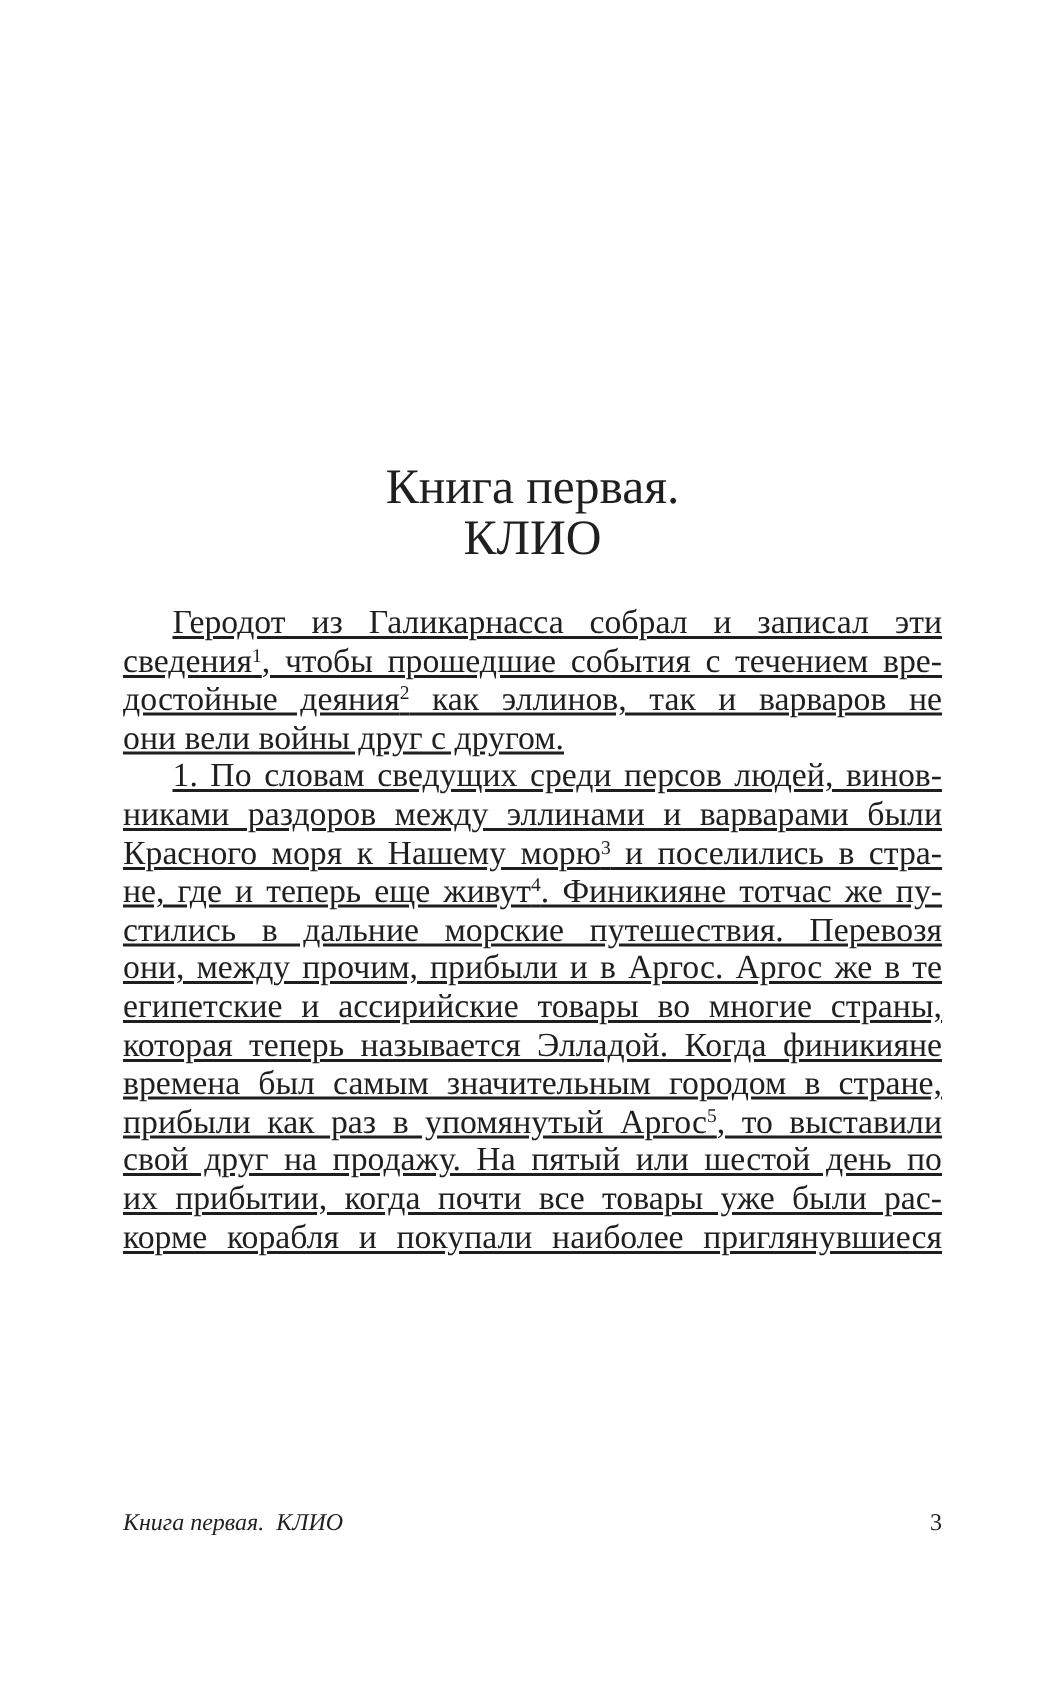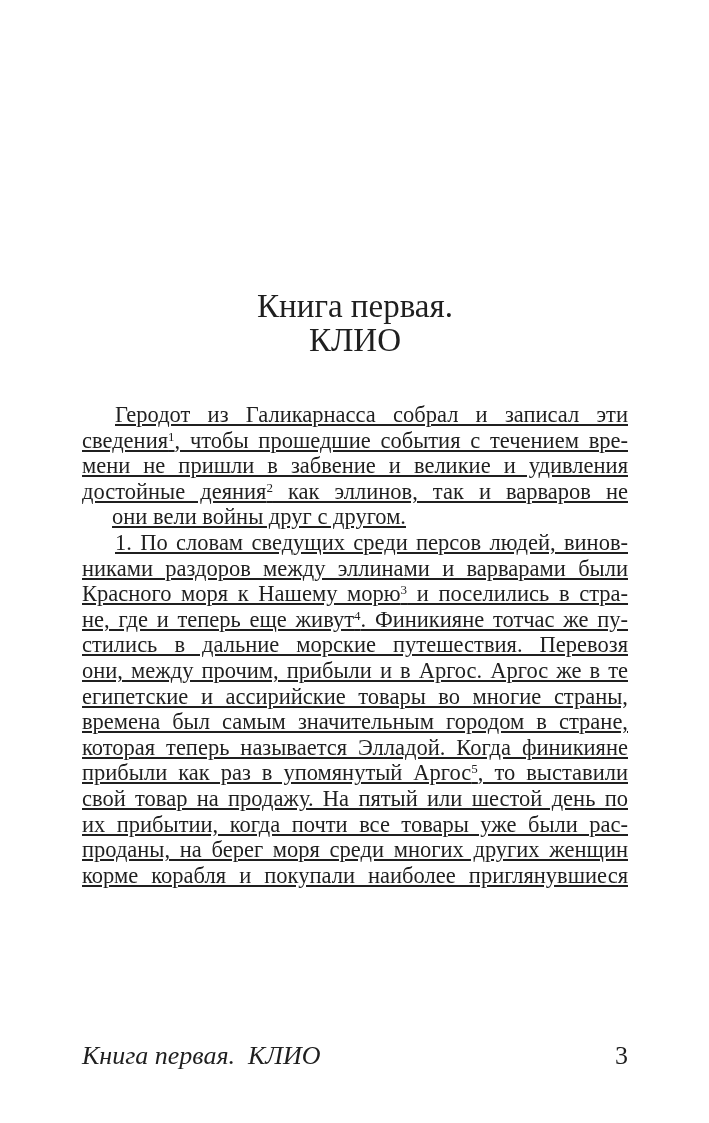--- a/index.html
+++ b/index.html
@@ -12,21 +12,21 @@
     width: 709px;
     height: 1123px;
     background: #ffffff;
     overflow: hidden;
     font-family: "Liberation Serif", "DejaVu Serif", serif;
     color: #1f1f1f;
   }
   .title-block {
     position: absolute;
     left: 82px;
-    top: 289px;
+    top: 308px;
     width: 546px;
     text-align: center;
     font-size: 33px;
     line-height: 34px;
   }
   .body-text {
     position: absolute;
     left: 82px;
     top: 402px;
     width: 546px;
@@ -36,38 +36,37 @@
   }
   .line {
     text-align: justify;
     text-align-last: justify;
   }
   .line.indent {
     text-indent: 33px;
   }
   .line.end {
     text-align-last: left;
-    margin-left: 30px;
   }
   sup.fn {
     font-size: 13px;
     line-height: 0;
     position: relative;
     top: -7px;
     vertical-align: baseline;
   }
   .footer {
     position: absolute;
     left: 82px;
-    top: 1043px;
+    top: 1003px;
     width: 546px;
     display: flex;
     justify-content: space-between;
     align-items: baseline;
-    font-size: 26px;
+    font-size: 16px;
     line-height: 25px;
   }
   .footer .running {
     font-style: italic;
     white-space: pre;
   }
   .footer .pagenum {
     font-style: normal;
   }
 </style>
@@ -77,36 +76,34 @@
 <div class="page">
 
   <div class="title-block">
     <div>Книга первая.</div>
     <div>КЛИО</div>
   </div>
 
   <div class="body-text">
       <div class="line indent">Геродот из Галикарнасса собрал и записал эти</div>
       <div class="line">сведения<sup class="fn">1</sup>, чтобы прошедшие события с течением вре-</div>
-      <div class="line">мени не пришли в забвение и великие и удивления</div>
       <div class="line">достойные деяния<sup class="fn">2</sup> как эллинов, так и варваров не</div>
       <div class="line end">они вели войны друг с другом.</div>
       <div class="line indent">1. По словам сведущих среди персов людей, винов-</div>
       <div class="line">никами раздоров между эллинами и варварами были</div>
       <div class="line">Красного моря к Нашему морю<sup class="fn">3</sup> и поселились в стра-</div>
       <div class="line">не, где и теперь еще живут<sup class="fn">4</sup>. Финикияне тотчас же пу-</div>
       <div class="line">стились в дальние морские путешествия. Перевозя</div>
       <div class="line">они, между прочим, прибыли и в Аргос. Аргос же в те</div>
       <div class="line">египетские и ассирийские товары во многие страны,</div>
+      <div class="line">которая теперь называется Элладой. Когда финикияне</div>
       <div class="line">времена был самым значительным городом в стране,</div>
-      <div class="line">которая теперь называется Элладой. Когда финикияне</div>
       <div class="line">прибыли как раз в упомянутый Аргос<sup class="fn">5</sup>, то выставили</div>
-      <div class="line">свой товар на продажу. На пятый или шестой день по</div>
+      <div class="line">свой друг на продажу. На пятый или шестой день по</div>
       <div class="line">их прибытии, когда почти все товары уже были рас-</div>
-      <div class="line">проданы, на берег моря среди многих других женщин</div>
       <div class="line">корме корабля и покупали наиболее приглянувшиеся</div>
     </div>
 
   <div class="footer">
     <span class="running">Книга первая.  КЛИО</span>
     <span class="pagenum">3</span>
   </div>
 
 </div>
 

